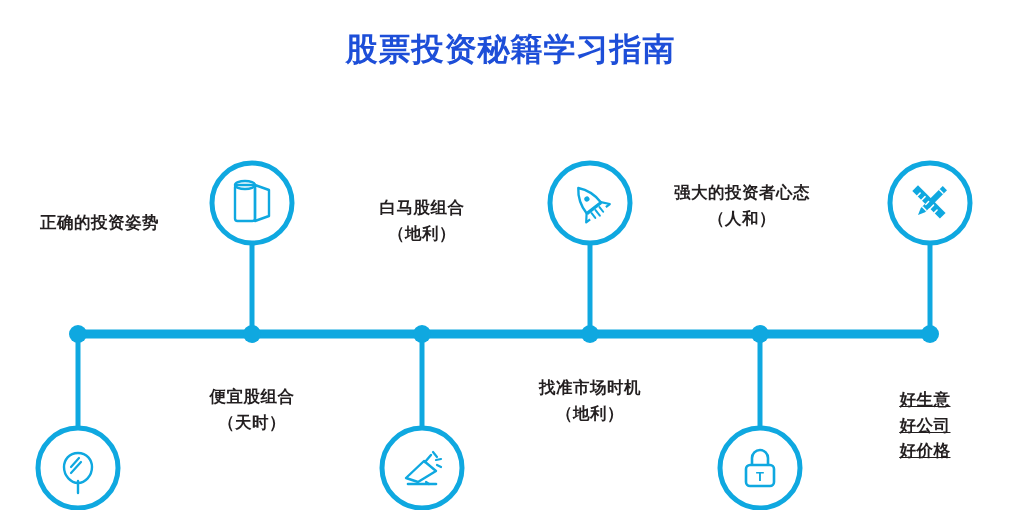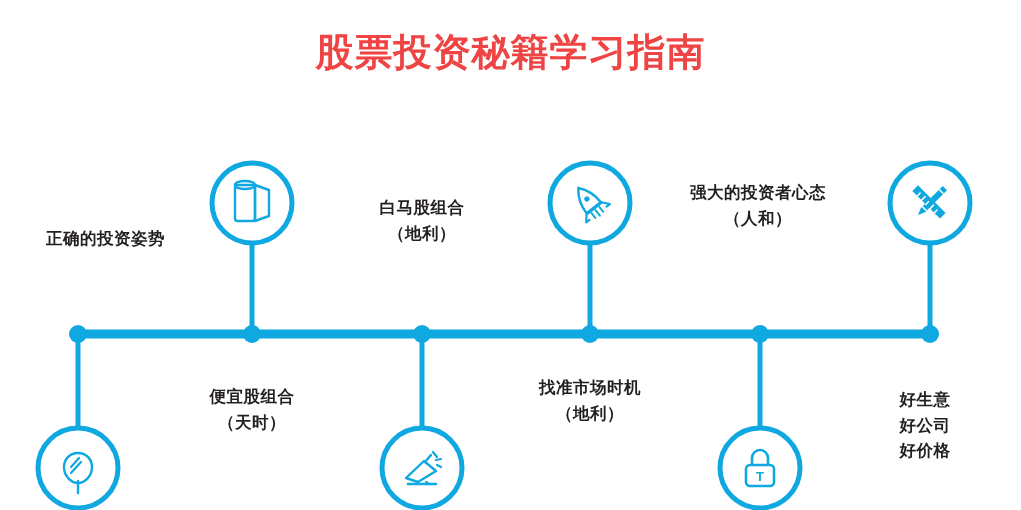--- a/index.html
+++ b/index.html
@@ -18,23 +18,23 @@
     overflow: hidden;
   }
 
   
   #page-title {
     position: absolute;
     left: 0;
     top: 30px;
     width: 1021px;
     text-align: center;
-    font-size: 38px;
+    font-size: 32px;
     font-weight: bold;
-    color: #ef4444;
+    color: #1d4ed8;
     letter-spacing: 1px;
     line-height: 1.2;
     white-space: nowrap;
   }
 
   
   #timeline-svg {
     position: absolute;
     left: 0;
     top: 0;
@@ -165,27 +165,27 @@
         </g>
         <g>
           <circle cx="930" cy="203" r="40" fill="#ffffff" stroke="#0fa8e0" stroke-width="5"></circle>
           <use xlink:href="#sym-pencil-ruler-icon" transform="translate(930,203)"></use>
         </g>
       </g>
 
   </svg>
 
   <div id="labels-layer">
-      <div class="node-label align-left" style="left: 16px; top: 210px; width: 175px; padding-left: 30px; margin-top: 16px;">正确的投资姿势</div>
+      <div class="node-label align-left" style="left: 10px; top: 210px; width: 175px; padding-left: 30px;">正确的投资姿势</div>
       <div class="node-label align-center" style="left: 162px; top: 384px; width: 180px;">便宜股组合
 （天时）</div>
       <div class="node-label align-center" style="left: 332px; top: 195px; width: 180px; font-family: Liberation Serif, serif;">白马股组合
 （地利）</div>
       <div class="node-label align-center" style="left: 500px; top: 375px; width: 180px;">找准市场时机
 （地利）</div>
-      <div class="node-label align-center" style="left: 668px; top: 180px; width: 180px;">强大的投资者心态
+      <div class="node-label align-center" style="left: 652px; top: 180px; width: 180px;">强大的投资者心态
 （人和）</div>
-      <div class="node-label align-center" style="left: 880px; top: 387px; width: 90px;">好生意
+      <div class="node-label align-center" style="left: 880px; top: 387px; width: 90px; text-decoration: underline;">好生意
 好公司
 好价格</div>
     </div>
 
 </div>
 
 </body></html>

